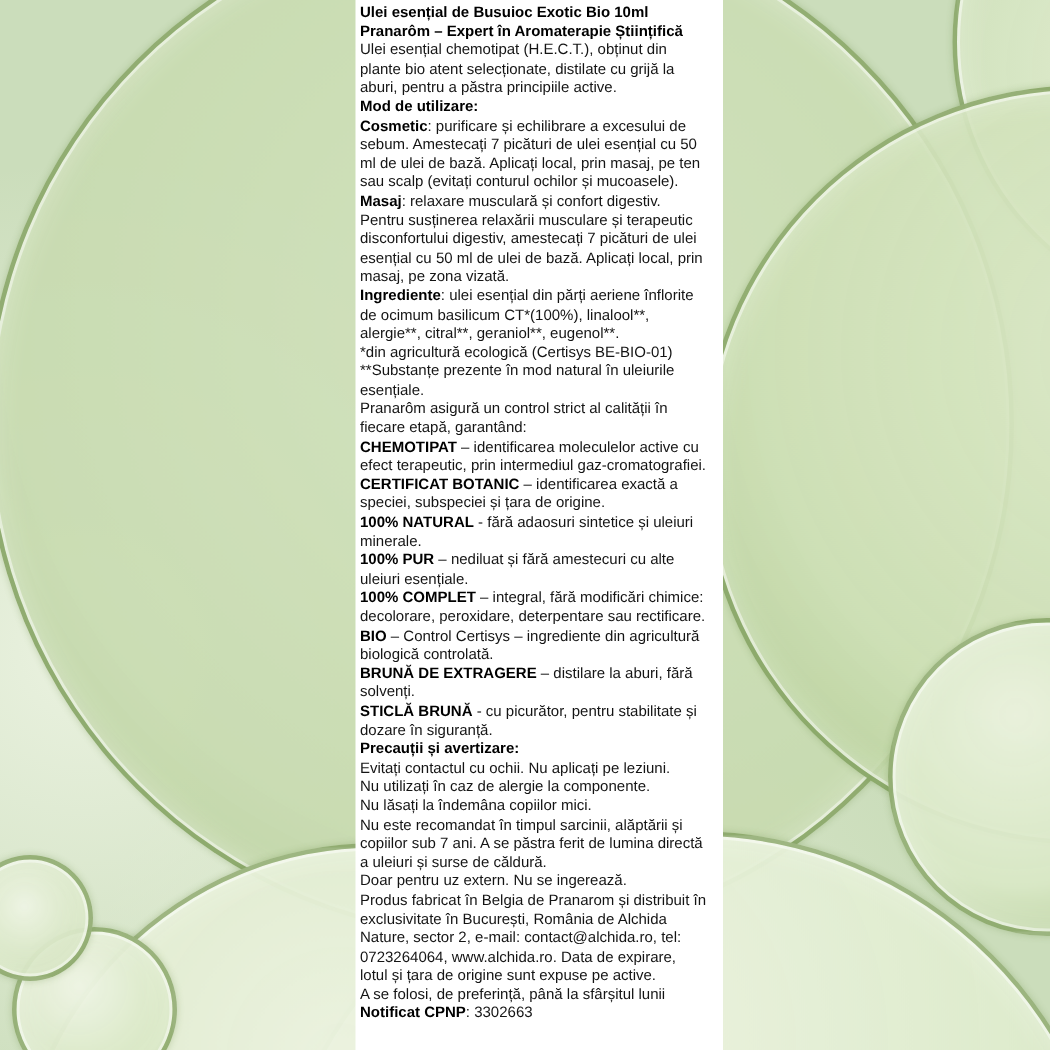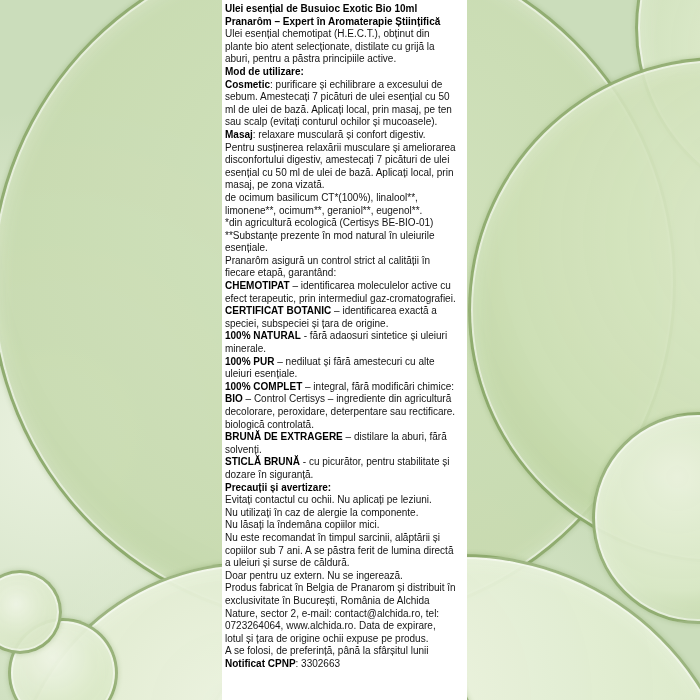--- a/index.html
+++ b/index.html
@@ -21,21 +21,21 @@
   #c-r-mid{left:592px;top:412px;width:206px;height:206px;
     background:radial-gradient(circle at 40% 30%, rgba(233,241,220,.97) 0%, rgba(216,231,197,.95) 60%, rgba(164,192,131,.95) 100%);}
   #c-br{left:179px;top:554px;width:560px;height:560px;
     background:radial-gradient(circle at 35% 25%, rgba(236,243,224,.97) 0%, rgba(222,235,205,.95) 55%, rgba(168,196,136,.95) 100%);}
   #c-bl{left:10px;top:562px;width:476px;height:476px;
     background:radial-gradient(circle at 45% 30%, rgba(235,242,223,.97) 0%, rgba(221,234,203,.95) 60%, rgba(172,199,141,.95) 100%);}
   #c-bl-small{left:8px;top:618px;width:104px;height:104px;
     background:radial-gradient(circle at 40% 35%, rgba(238,244,228,.97) 0%, rgba(214,229,193,.95) 70%, rgba(168,196,136,.95) 100%);}
   #c-bl-tiny{left:-22px;top:570px;width:78px;height:78px;
     background:radial-gradient(circle at 45% 40%, rgba(238,244,228,.95) 0%, rgba(210,226,188,.92) 70%, rgba(170,197,140,.95) 100%);}
-  #panel{position:absolute;left:222px;top:0;width:245px;height:700px;z-index:10;
+  #panel{position:absolute;left:237px;top:0;width:245px;height:700px;z-index:10;
     background:#ffffff;box-sizing:border-box;padding:3px 2px 0 3px;overflow:hidden;
     color:#141414;font-size:10px;line-height:12.6px;}
   #panel .line{white-space:nowrap;}
   #panel b{font-weight:bold;color:#000;}
 </style>
 </head>
 <body>
 
 <div id="stage">
   <div class="bubble" id="c-tl"></div>
@@ -52,56 +52,57 @@
       <div class="line"><b>Pranarôm – Expert în Aromaterapie Științifică</b></div>
       <div class="line"><span>Ulei esențial chemotipat (H.E.C.T.), obținut din</span></div>
       <div class="line"><span>plante bio atent selecționate, distilate cu grijă la</span></div>
       <div class="line"><span>aburi, pentru a păstra principiile active.</span></div>
       <div class="line"><b>Mod de utilizare:</b></div>
       <div class="line"><b>Cosmetic</b><span>: purificare și echilibrare a excesului de</span></div>
       <div class="line"><span>sebum. Amestecați 7 picături de ulei esențial cu 50</span></div>
       <div class="line"><span>ml de ulei de bază. Aplicați local, prin masaj, pe ten</span></div>
       <div class="line"><span>sau scalp (evitați conturul ochilor și mucoasele).</span></div>
       <div class="line"><b>Masaj</b><span>: relaxare musculară și confort digestiv.</span></div>
-      <div class="line"><span>Pentru susținerea relaxării musculare și ameliorarea</span></div>
+      <div class="line"><span>Pentru susținerea relaxării musculare și terapeutic</span></div>
       <div class="line"><span>disconfortului digestiv, amestecați 7 picături de ulei</span></div>
       <div class="line"><span>esențial cu 50 ml de ulei de bază. Aplicați local, prin</span></div>
       <div class="line"><span>masaj, pe zona vizată.</span></div>
+      <div class="line"><b>Ingrediente</b><span>: ulei esențial din părți aeriene înflorite</span></div>
       <div class="line"><span>de ocimum basilicum CT*(100%), linalool**,</span></div>
-      <div class="line"><span>limonene**, ocimum**, geraniol**, eugenol**.</span></div>
+      <div class="line"><span>alergie**, citral**, geraniol**, eugenol**.</span></div>
       <div class="line"><span>*din agricultură ecologică (Certisys BE-BIO-01)</span></div>
       <div class="line"><span>**Substanțe prezente în mod natural în uleiurile</span></div>
       <div class="line"><span>esențiale.</span></div>
       <div class="line"><span>Pranarôm asigură un control strict al calității în</span></div>
       <div class="line"><span>fiecare etapă, garantând:</span></div>
       <div class="line"><b>CHEMOTIPAT</b><span> – identificarea moleculelor active cu</span></div>
       <div class="line"><span>efect terapeutic, prin intermediul gaz-cromatografiei.</span></div>
       <div class="line"><b>CERTIFICAT BOTANIC</b><span> – identificarea exactă a</span></div>
       <div class="line"><span>speciei, subspeciei și țara de origine.</span></div>
       <div class="line"><b>100% NATURAL</b><span> - fără adaosuri sintetice și uleiuri</span></div>
       <div class="line"><span>minerale.</span></div>
       <div class="line"><b>100% PUR</b><span> – nediluat și fără amestecuri cu alte</span></div>
       <div class="line"><span>uleiuri esențiale.</span></div>
       <div class="line"><b>100% COMPLET</b><span> – integral, fără modificări chimice:</span></div>
+      <div class="line"><span>decolorare, peroxidare, deterpentare sau rectificare.</span></div>
       <div class="line"><b>BIO</b><span> – Control Certisys – ingrediente din agricultură</span></div>
-      <div class="line"><span>decolorare, peroxidare, deterpentare sau rectificare.</span></div>
       <div class="line"><span>biologică controlată.</span></div>
       <div class="line"><b>BRUNĂ DE EXTRAGERE</b><span> – distilare la aburi, fără</span></div>
       <div class="line"><span>solvenți.</span></div>
       <div class="line"><b>STICLĂ BRUNĂ</b><span> - cu picurător, pentru stabilitate și</span></div>
       <div class="line"><span>dozare în siguranță.</span></div>
       <div class="line"><b>Precauții și avertizare:</b></div>
       <div class="line"><span>Evitați contactul cu ochii. Nu aplicați pe leziuni.</span></div>
       <div class="line"><span>Nu utilizați în caz de alergie la componente.</span></div>
       <div class="line"><span>Nu lăsați la îndemâna copiilor mici.</span></div>
       <div class="line"><span>Nu este recomandat în timpul sarcinii, alăptării și</span></div>
       <div class="line"><span>copiilor sub 7 ani. A se păstra ferit de lumina directă</span></div>
       <div class="line"><span>a uleiuri și surse de căldură.</span></div>
       <div class="line"><span>Doar pentru uz extern. Nu se ingerează.</span></div>
       <div class="line"><span>Produs fabricat în Belgia de Pranarom și distribuit în</span></div>
       <div class="line"><span>exclusivitate în București, România de Alchida</span></div>
       <div class="line"><span>Nature, sector 2, e-mail: contact@alchida.ro, tel:</span></div>
       <div class="line"><span>0723264064, www.alchida.ro. Data de expirare,</span></div>
-      <div class="line"><span>lotul și țara de origine ochii expuse pe produs.</span></div>
+      <div class="line"><span>lotul și țara de origine sunt expuse pe active.</span></div>
       <div class="line"><span>A se folosi, de preferință, până la sfârșitul lunii</span></div>
       <div class="line"><b>Notificat CPNP</b><span>: 3302663</span></div>
     </div>
 </div>
 
 </body></html>

